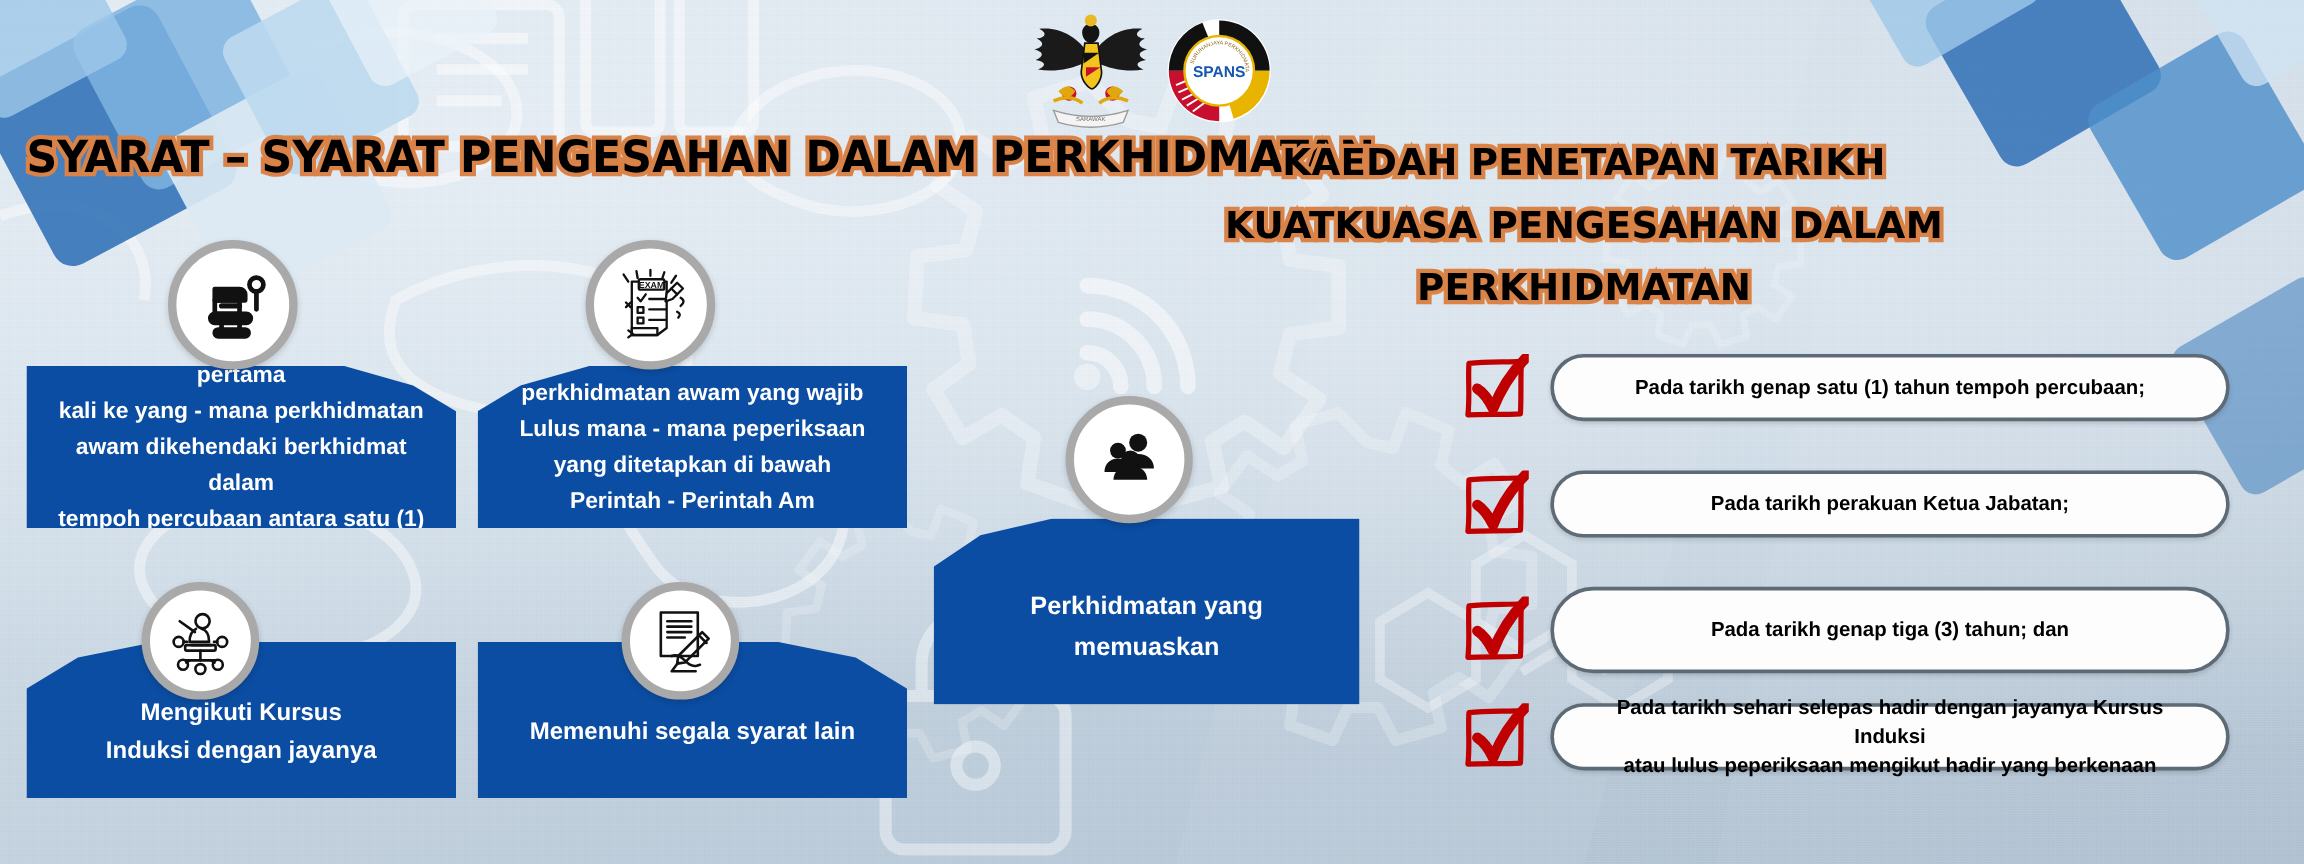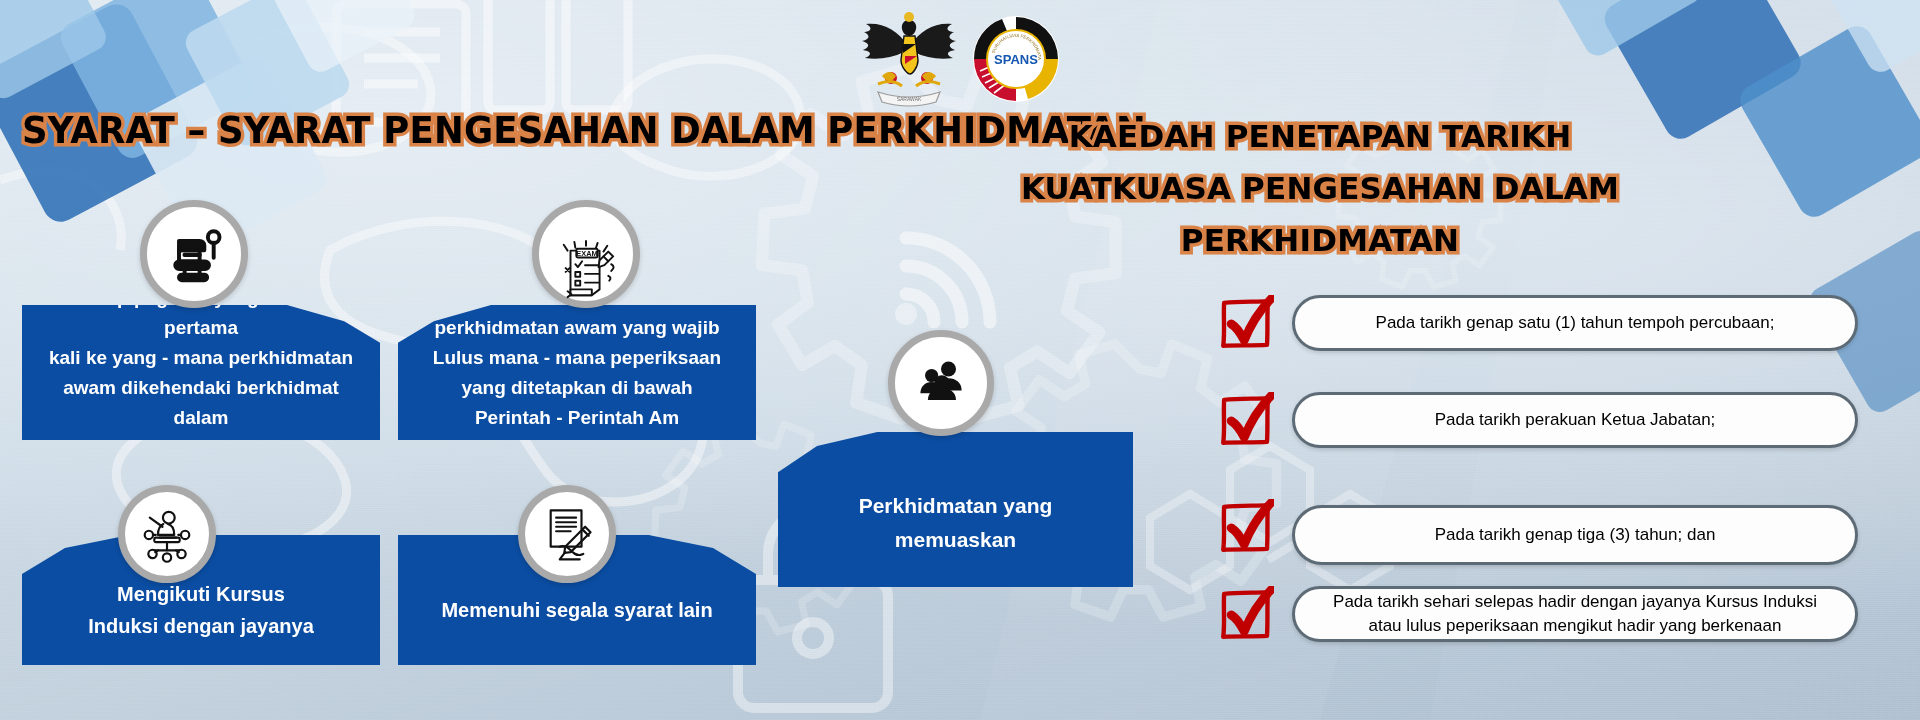--- a/index.html
+++ b/index.html
@@ -95,21 +95,21 @@
     position: absolute;
     display: flex; align-items: center; gap: 18px;
     z-index: 18;
   }
   .chkbox { width: 56px; height: 56px; flex: 0 0 56px; }
   .pill {
     background: #fdfdfd;
     border: 3px solid #5d6b77;
     border-radius: 40px;
     color: #000;
-    font-weight: 400;
+    font-weight: 700;
     font-size: 17px;
     line-height: 24px;
     display: flex; align-items: center; justify-content: center;
     text-align: center;
     padding: 9px 22px;
     box-shadow: 0 2px 4px rgba(0,0,0,.15);
   }
   .pill span { display: block; }
 </style>
 </head>
@@ -281,20 +281,21 @@
     <span class="ln">KAEDAH PENETAPAN TARIKH</span>
     <span class="ln">KUATKUASA PENGESAHAN DALAM</span>
     <span class="ln">PERKHIDMATAN</span>
   </div>
 
   <div class="card notch-right" style="left:22px; top:305px; width:358px; height:135px; font-size:19px; line-height:30px;">
     <div class="txt">
       <span>Setiap pegawai yang dilantik pertama</span>
       <span>kali ke yang - mana perkhidmatan</span>
       <span>awam dikehendaki berkhidmat dalam</span>
+      <span>tempoh percubaan antara satu (1)</span>
       <span>hingga tiga (3) tahun</span>
     </div>
   </div>
   <div class="iconcirc" style="left:140px; top:200px; width:108px; height:108px;">
     <svg width="60" height="60" viewBox="0 0 64 64">
       <g fill="none" stroke="#111" stroke-width="4.2" stroke-linecap="round" stroke-linejoin="round">
         <path d="M16,18 h22 a5,5 0 0 1 5,5 v5 h-27 Z" fill="#111"></path>
         <path d="M20,24 h14"></path>
         <path d="M22,33 h16" stroke-width="4.6"></path>
         <circle cx="53" cy="14" r="6.2" fill="#fff"></circle>
@@ -308,21 +309,21 @@
   </div>
 
   <div class="card notch-left" style="left:398px; top:305px; width:358px; height:135px; font-size:19px; line-height:30px;">
     <div class="txt">
       <span>perkhidmatan awam yang wajib</span>
       <span>Lulus mana - mana peperiksaan</span>
       <span>yang ditetapkan di bawah</span>
       <span>Perintah - Perintah Am</span>
     </div>
   </div>
-  <div class="iconcirc" style="left:532px; top:200px; width:108px; height:108px;align-items:flex-end;">
+  <div class="iconcirc" style="left:488px; top:200px; width:108px; height:108px;">
     <svg width="62" height="62" viewBox="0 0 64 64">
       <g fill="none" stroke="#111" stroke-width="2" stroke-linecap="round" stroke-linejoin="round">
         <path d="M9,6 l4,6 M20,3 l1,6 M32,2 l0,5 M44,4 l-2,6 M54,7 l-4,6"></path>
         <path d="M16,12 h30 v40 l-8,6 h-22 Z" fill="#fff"></path>
         <rect x="22" y="10" width="22" height="9" rx="1.5" fill="#fff"></rect>
         <text x="33" y="17.6" font-size="7.6" text-anchor="middle" fill="#111" font-family="'Liberation Sans',sans-serif" stroke="none" font-weight="bold">EXAM</text>
         <path d="M21,26 l2.6,3 l4.4,-6"></path>
         <line x1="31" y1="27" x2="45" y2="27"></line>
         <rect x="21" y="34" width="5" height="5"></rect>
         <line x1="31" y1="36" x2="45" y2="36"></line>
@@ -426,21 +427,21 @@
     <div class="pill" style="flex:1; height:56px;">
       <span>Pada tarikh perakuan Ketua Jabatan;</span>
     </div>
   </div>
 
   <div class="chkrow" style="left:1218px; top:489px; width:640px;">
     <svg class="chkbox" viewBox="0 0 64 64">
       <path d="M7,9 C24,7 44,8 57,7 C56,22 57,42 56,57 C40,58 20,57 6,58 C8,42 6,24 7,9 Z" fill="none" stroke="#c00000" stroke-width="5" stroke-linecap="round" stroke-linejoin="round"></path>
       <path d="M15,33 C20,36 26,44 30,52 C37,34 48,17 61,4" fill="none" stroke="#c00000" stroke-width="10" stroke-linecap="round" stroke-linejoin="round"></path>
     </svg>
-    <div class="pill" style="flex:1; height:60px;margin-top:16px;">
+    <div class="pill" style="flex:1; height:72px;">
       <span>Pada tarikh genap tiga (3) tahun; dan</span>
     </div>
   </div>
 
   <div class="chkrow" style="left:1218px; top:586px; width:640px;">
     <svg class="chkbox" viewBox="0 0 64 64">
       <path d="M7,9 C24,7 44,8 57,7 C56,22 57,42 56,57 C40,58 20,57 6,58 C8,42 6,24 7,9 Z" fill="none" stroke="#c00000" stroke-width="5" stroke-linecap="round" stroke-linejoin="round"></path>
       <path d="M15,33 C20,36 26,44 30,52 C37,34 48,17 61,4" fill="none" stroke="#c00000" stroke-width="10" stroke-linecap="round" stroke-linejoin="round"></path>
     </svg>
     <div class="pill" style="flex:1; height:56px; border-radius:34px;">

